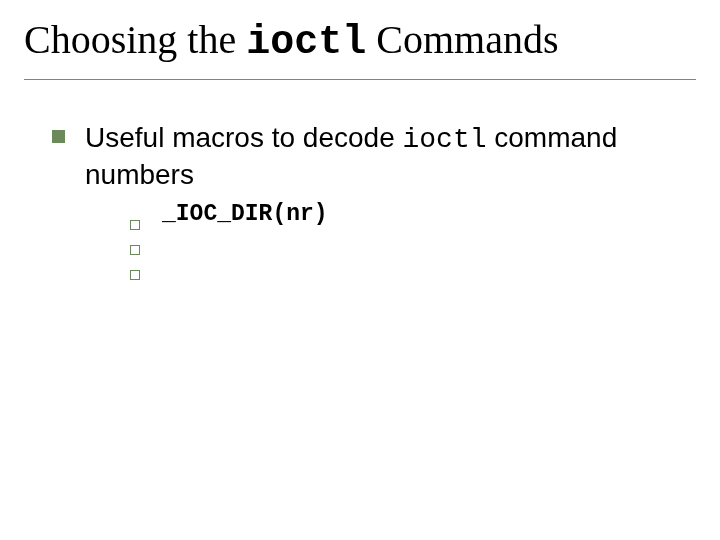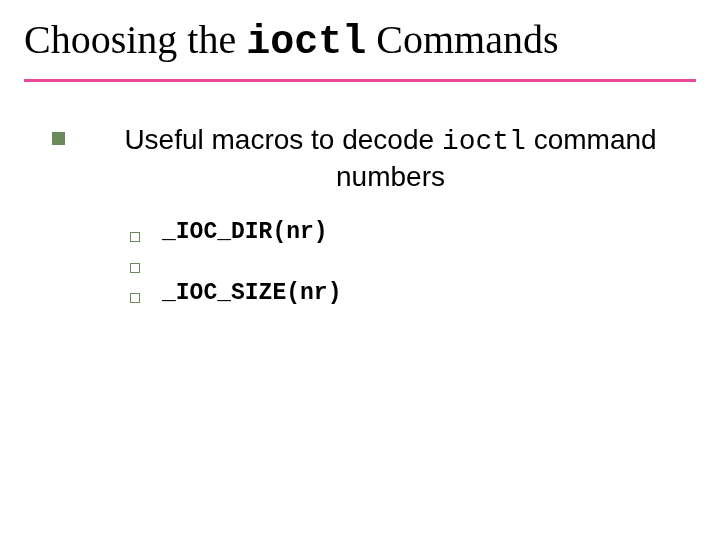--- a/index.html
+++ b/index.html
@@ -14,33 +14,32 @@
     }
     .slide {
       padding: 16px 24px 24px 24px;
     }
     .title {
       font-size: 40px;
       font-weight: normal;
       font-family: Georgia, 'Times New Roman', serif;
       line-height: 1.2;
       padding-bottom: 12px;
-      border-bottom: 3px solid #ec4899;
+      border-bottom: 1px solid #ec4899;
       margin-bottom: 40px;
     }
     .title .code {
       font-family: 'Courier New', Courier, monospace;
       font-weight: bold;
     }
     .top-bullet {
       display: flex;
       align-items: flex-start;
       margin-left: 28px;
-      margin-bottom: 24px;
-      text-align: center;
+      margin-bottom: 8px;
     }
     .top-bullet-marker {
       width: 13px;
       height: 13px;
       background: #6b8a5a;
       flex-shrink: 0;
       margin-top: 10px;
       margin-right: 20px;
     }
     .top-bullet-text {
@@ -50,21 +49,21 @@
     }
     .top-bullet-text .code {
       font-family: 'Courier New', Courier, monospace;
     }
     .sub-list {
       margin-left: 106px;
       margin-top: 8px;
     }
     .sub-item {
       display: flex;
-      align-items: center;
+      align-items: flex-end;
       margin-bottom: 6px;
     }
     .sub-marker {
       width: 10px;
       height: 10px;
       border: 1px solid #6b8a5a;
       flex-shrink: 0;
       margin-top: 9px;
       margin-right: 22px;
     }
@@ -93,16 +92,15 @@
   <div class="sub-list">
     <div class="sub-item">
       <span class="sub-marker"></span>
       <span class="sub-text">_IOC_DIR(nr)</span>
     </div>
     <div class="sub-item">
       <span class="sub-marker"></span>
     </div>
     <div class="sub-item">
       <span class="sub-marker"></span>
-      <span class="sub-text">_IOC_SIZE(nr)</span>
     </div>
   </div>
 </div>
 
 </body></html>

